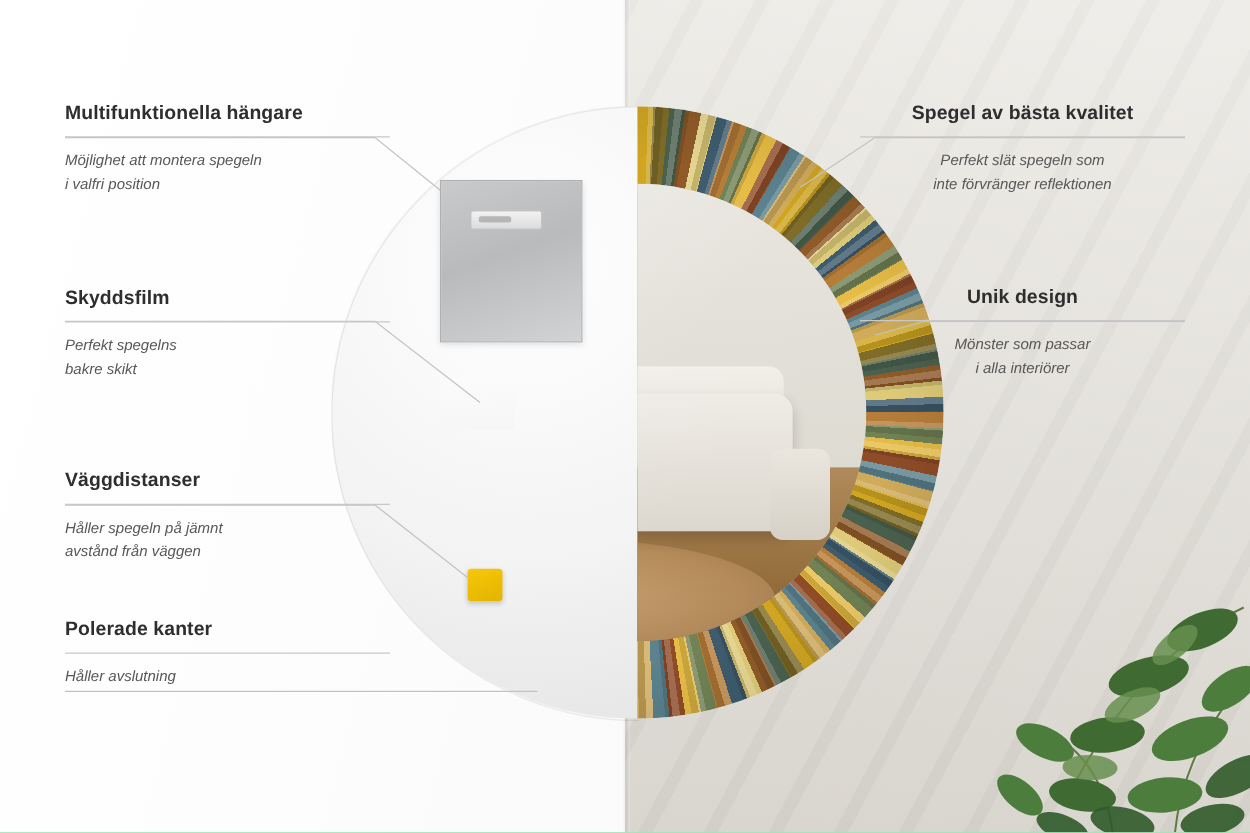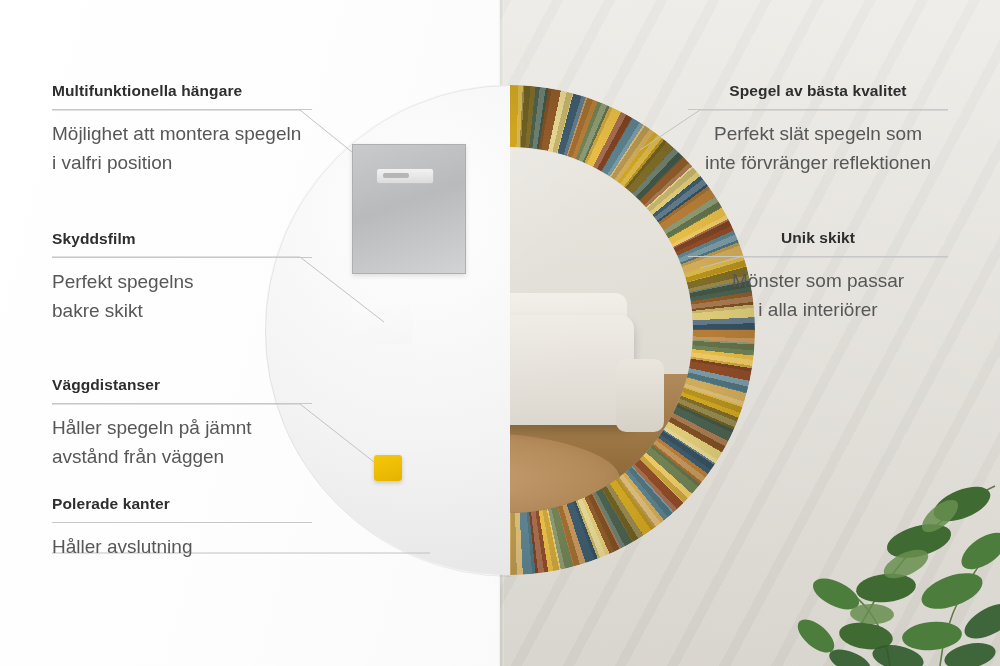--- a/index.html
+++ b/index.html
@@ -236,24 +236,25 @@
     color: #2e2e2e;
     letter-spacing: 0.1px;
     white-space: nowrap;
   }
   .callout .c-rule {
     height: 1px;
     background: #c8c8c8;
     margin: 9px 0 9px 0;
   }
   .callout .c-desc {
-    font-size: 19px;
+    font-size: 12px;
     line-height: 1.55;
     color: #575757;
     white-space: pre-line;
+    font-style: italic;
   }
   .callout.right { text-align: center; }
 
   .lead {
     position: absolute;
     overflow: visible;
     pointer-events: none;
   }
   .lead path, .lead line {
     stroke: #c2c2c2;
@@ -354,21 +355,21 @@
   </div>
 
   <div class="callout right" style="left:688px; top:82px; width:260px;">
     <div class="c-title">Spegel av bästa kvalitet</div>
     <div class="c-rule"></div>
     <div class="c-desc">Perfekt slät spegeln som
 inte förvränger reflektionen</div>
   </div>
 
   <div class="callout right" style="left:688px; top:229px; width:260px;">
-    <div class="c-title">Unik skikt</div>
+    <div class="c-title">Unik design</div>
     <div class="c-rule"></div>
     <div class="c-desc">Mönster som passar
 i alla interiörer</div>
   </div>
 
   <svg class="plants" viewBox="0 0 360 330">
     <g stroke="#5f7a45" stroke-width="1.6" fill="none">
       <path d="M355 150 C300 175, 250 230, 215 300"></path>
       <path d="M300 330 C305 280, 330 235, 360 205"></path>
       <path d="M250 330 C245 290, 225 260, 190 245"></path>

